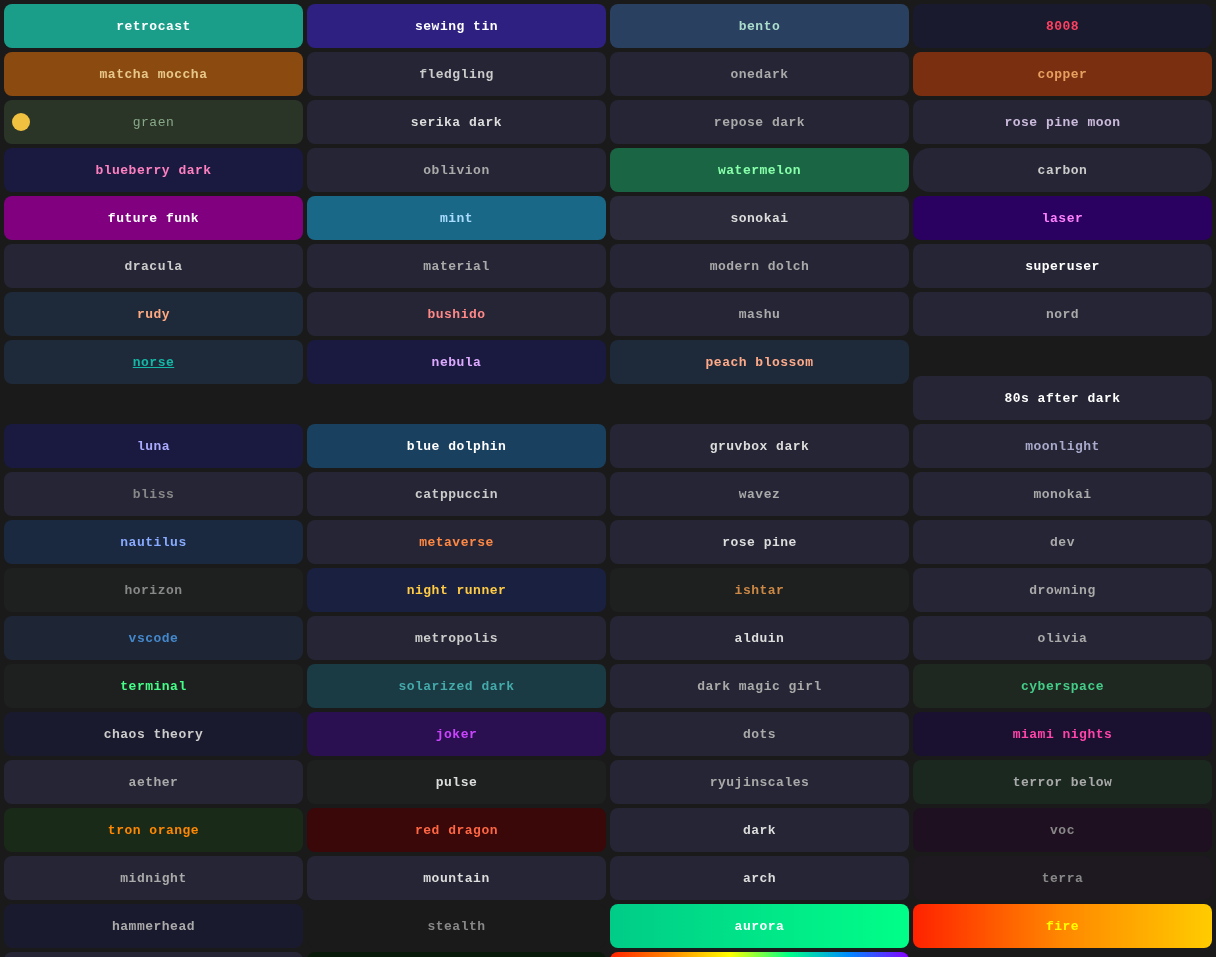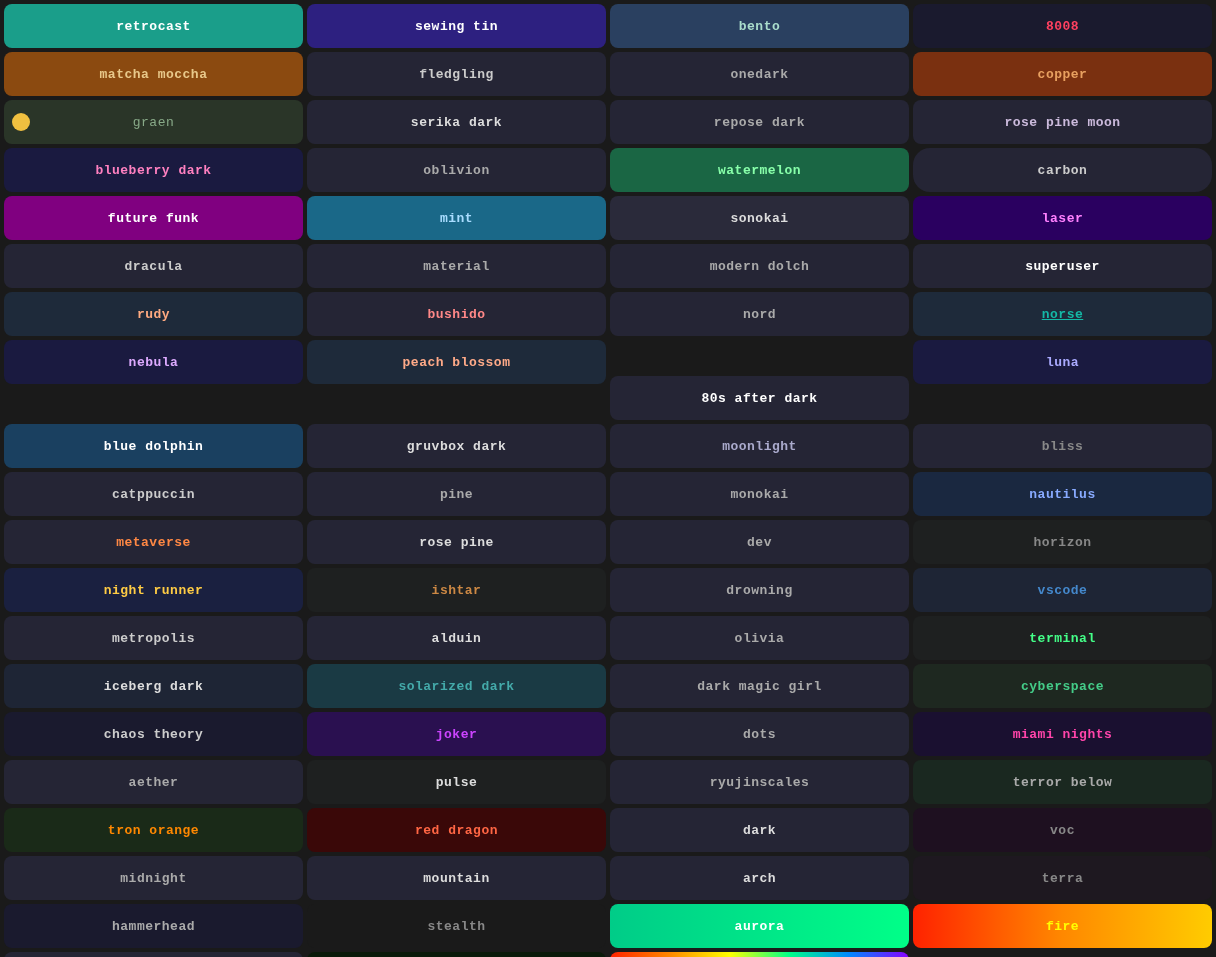--- a/index.html
+++ b/index.html
@@ -117,20 +117,23 @@
     <button class="theme-btn" style="background: rgb(37, 37, 53); color: rgb(255, 255, 255); font-weight: bold;">
       <span>superuser</span>
     </button>
     <button class="theme-btn" style="background: rgb(30, 42, 58); color: rgb(255, 170, 128); font-weight: bold;">
       <span>rudy</span>
     </button>
     <button class="theme-btn" style="background: rgb(37, 37, 53); color: rgb(255, 136, 136); font-weight: bold;">
       <span>bushido</span>
     </button>
     <button class="theme-btn" style="background: rgb(37, 37, 53); color: rgb(170, 170, 170); font-weight: bold;">
+      <span>mashu</span>
+    </button>
+    <button class="theme-btn" style="background: rgb(37, 37, 53); color: rgb(170, 170, 170); font-weight: bold;">
       <span>nord</span>
     </button>
     <button class="theme-btn" style="background: rgb(30, 42, 58); color: #14b8a6; font-weight: bold; text-decoration: underline;">
       <span>norse</span>
     </button>
     <button class="theme-btn" style="background: rgb(26, 26, 64); color: rgb(221, 170, 255); font-weight: bold;">
       <span>nebula</span>
     </button>
     <button class="theme-btn" style="background: rgb(30, 42, 58); color: rgb(255, 170, 136); font-weight: bold;">
       <span>peach blossom</span>
@@ -150,21 +153,21 @@
     <button class="theme-btn" style="background: rgb(37, 37, 53); color: rgb(170, 170, 204); font-weight: bold;">
       <span>moonlight</span>
     </button>
     <button class="theme-btn" style="background: rgb(37, 37, 53); color: rgb(136, 136, 136); font-weight: bold;">
       <span>bliss</span>
     </button>
     <button class="theme-btn" style="background: rgb(37, 37, 53); color: rgb(204, 204, 204); font-weight: bold;">
       <span>catppuccin</span>
     </button>
     <button class="theme-btn" style="background: rgb(37, 37, 53); color: rgb(170, 170, 170); font-weight: bold;">
-      <span>pine</span>
+      <span>wavez</span>
     </button>
     <button class="theme-btn" style="background: rgb(37, 37, 53); color: rgb(170, 170, 170); font-weight: bold;">
       <span>monokai</span>
     </button>
     <button class="theme-btn" style="background: rgb(26, 40, 64); color: rgb(136, 170, 255); font-weight: bold;">
       <span>nautilus</span>
     </button>
     <button class="theme-btn" style="background: rgb(37, 37, 53); color: rgb(255, 136, 68); font-weight: bold;">
       <span>metaverse</span>
     </button>
@@ -193,23 +196,20 @@
       <span>metropolis</span>
     </button>
     <button class="theme-btn" style="background: rgb(37, 37, 53); color: rgb(221, 221, 221); font-weight: bold;">
       <span>alduin</span>
     </button>
     <button class="theme-btn" style="background: rgb(37, 37, 53); color: rgb(170, 170, 170); font-weight: bold;">
       <span>olivia</span>
     </button>
     <button class="theme-btn" style="background: rgb(30, 32, 32); color: rgb(68, 255, 136); font-weight: bold;">
       <span>terminal</span>
-    </button>
-    <button class="theme-btn" style="background: rgb(30, 37, 53); color: rgb(221, 221, 221); font-weight: bold;">
-      <span>iceberg dark</span>
     </button>
     <button class="theme-btn" style="background: rgb(26, 58, 68); color: rgb(68, 170, 170); font-weight: bold;">
       <span>solarized dark</span>
     </button>
     <button class="theme-btn" style="background: rgb(37, 37, 53); color: rgb(170, 170, 170); font-weight: bold;">
       <span>dark magic girl</span>
     </button>
     <button class="theme-btn" style="background: rgb(30, 40, 32); color: rgb(68, 204, 136); font-weight: bold;">
       <span>cyberspace</span>
     </button>

